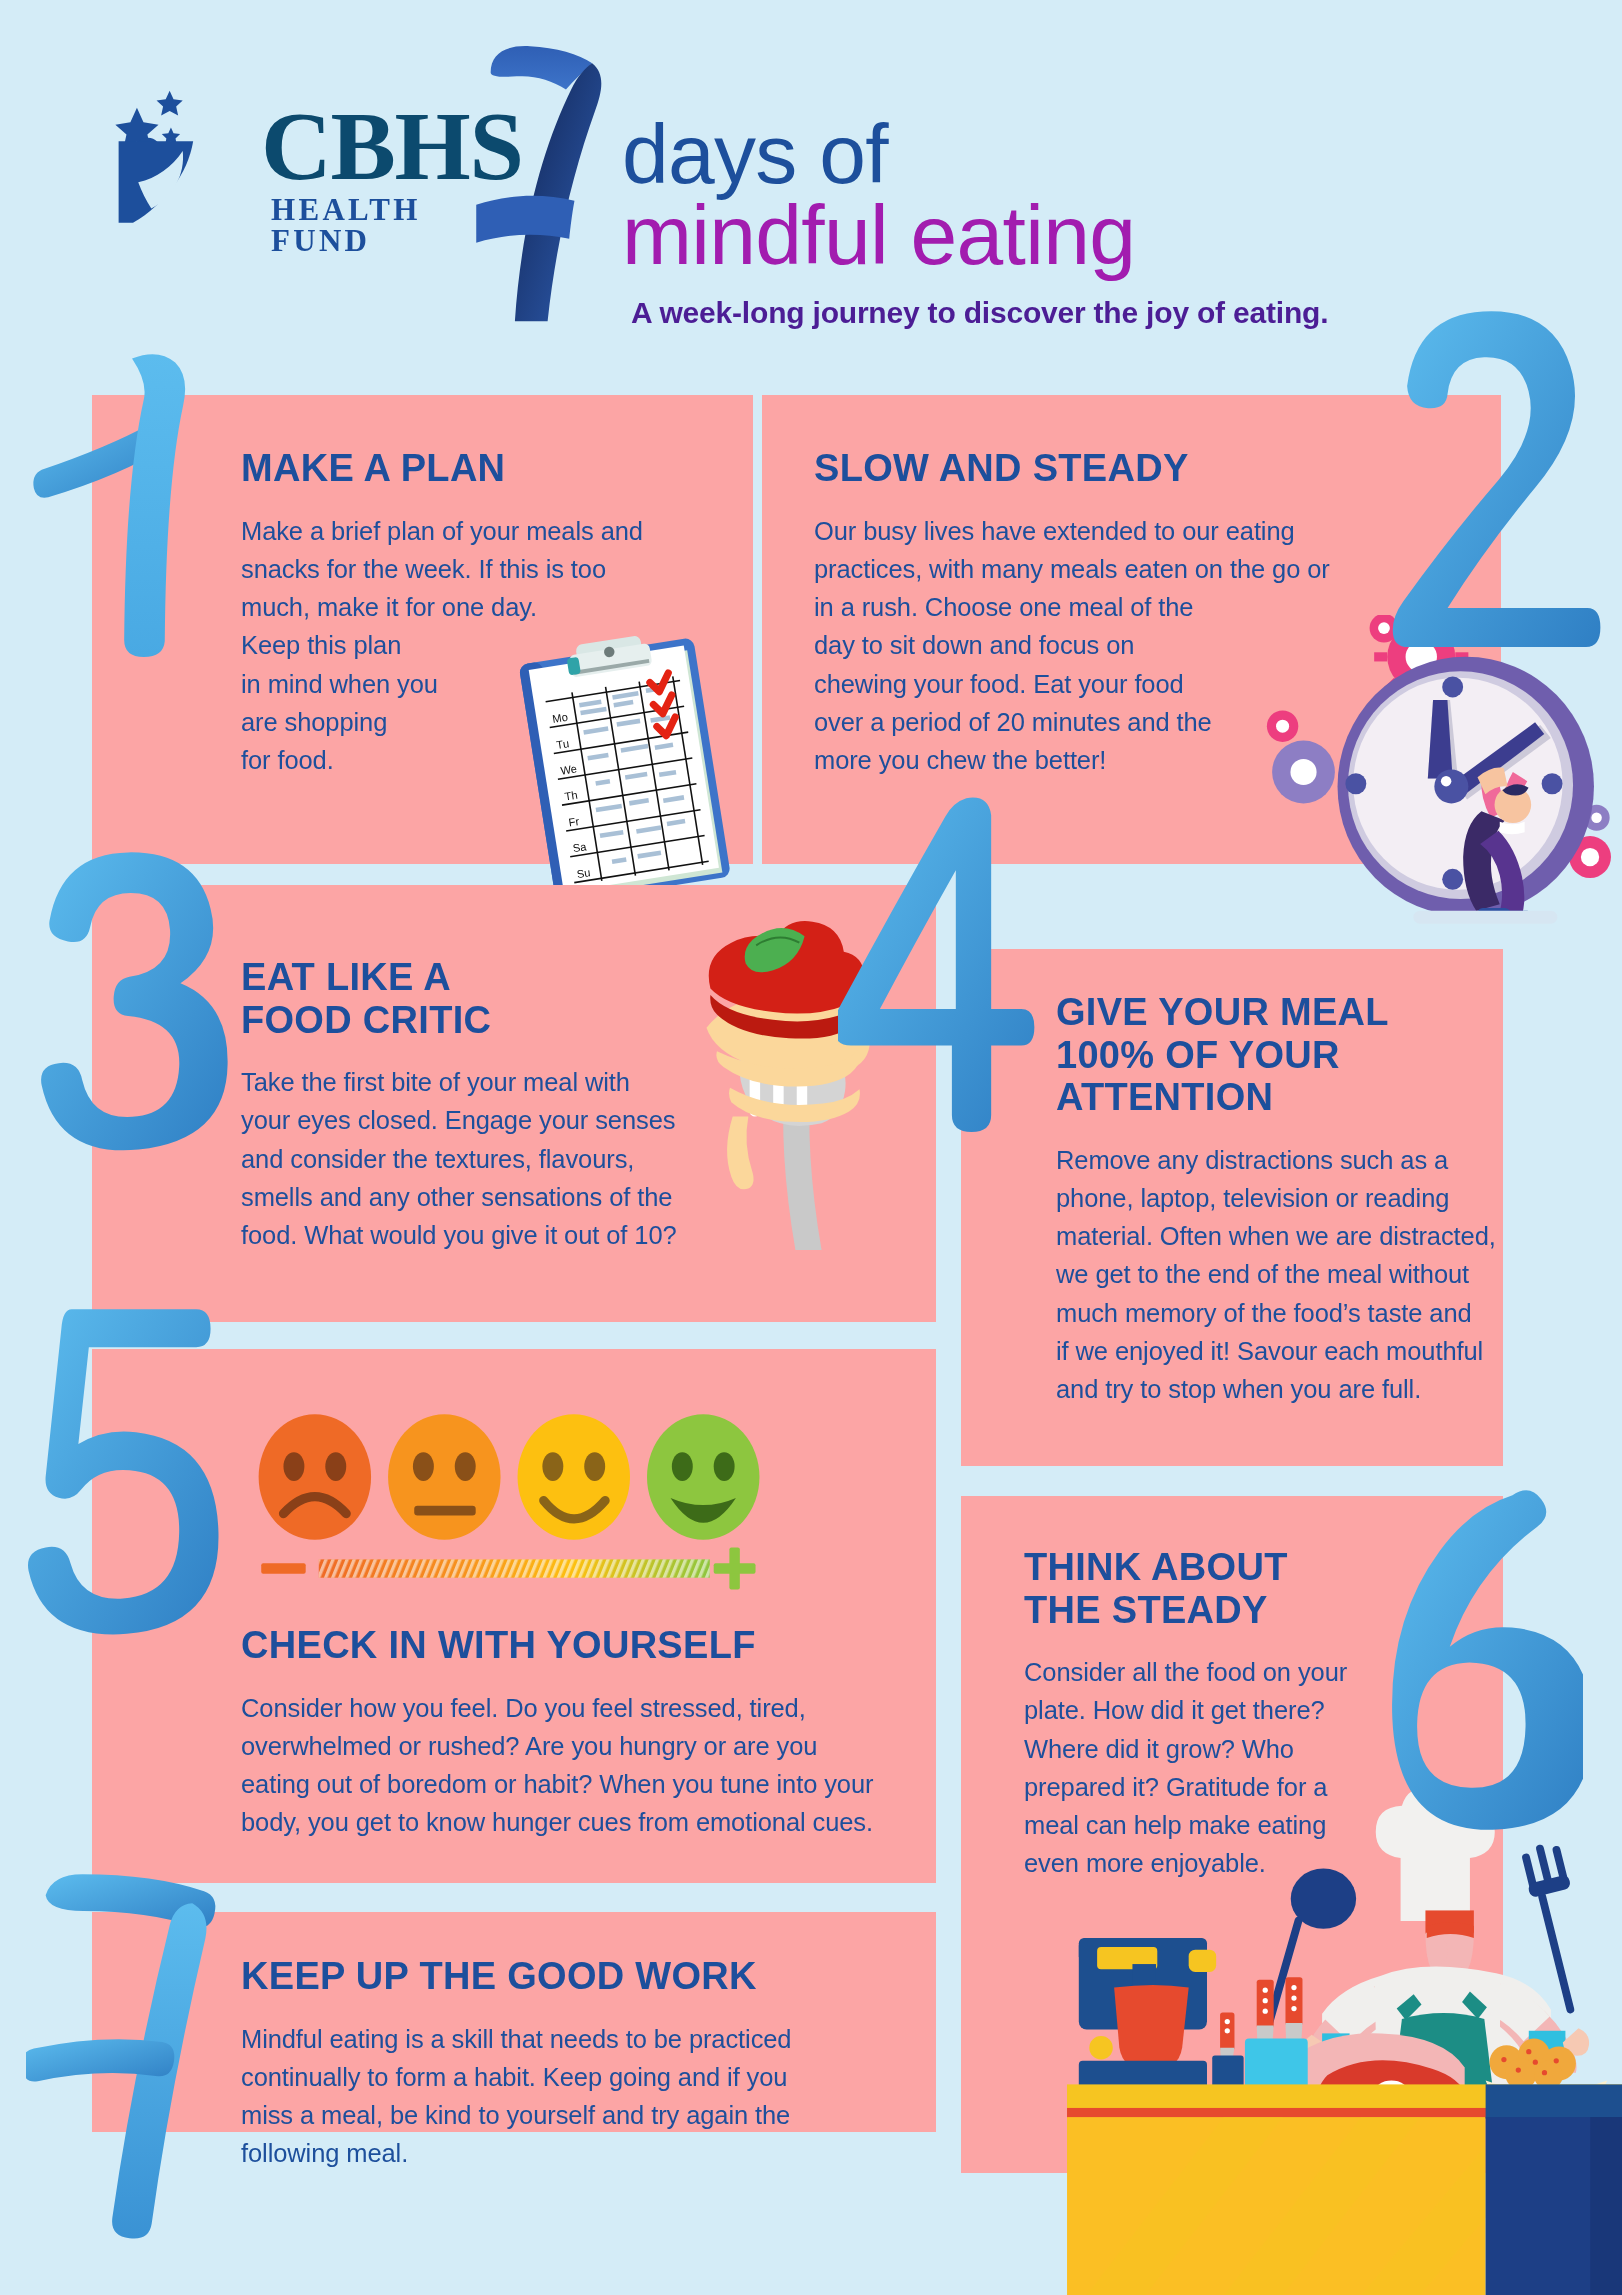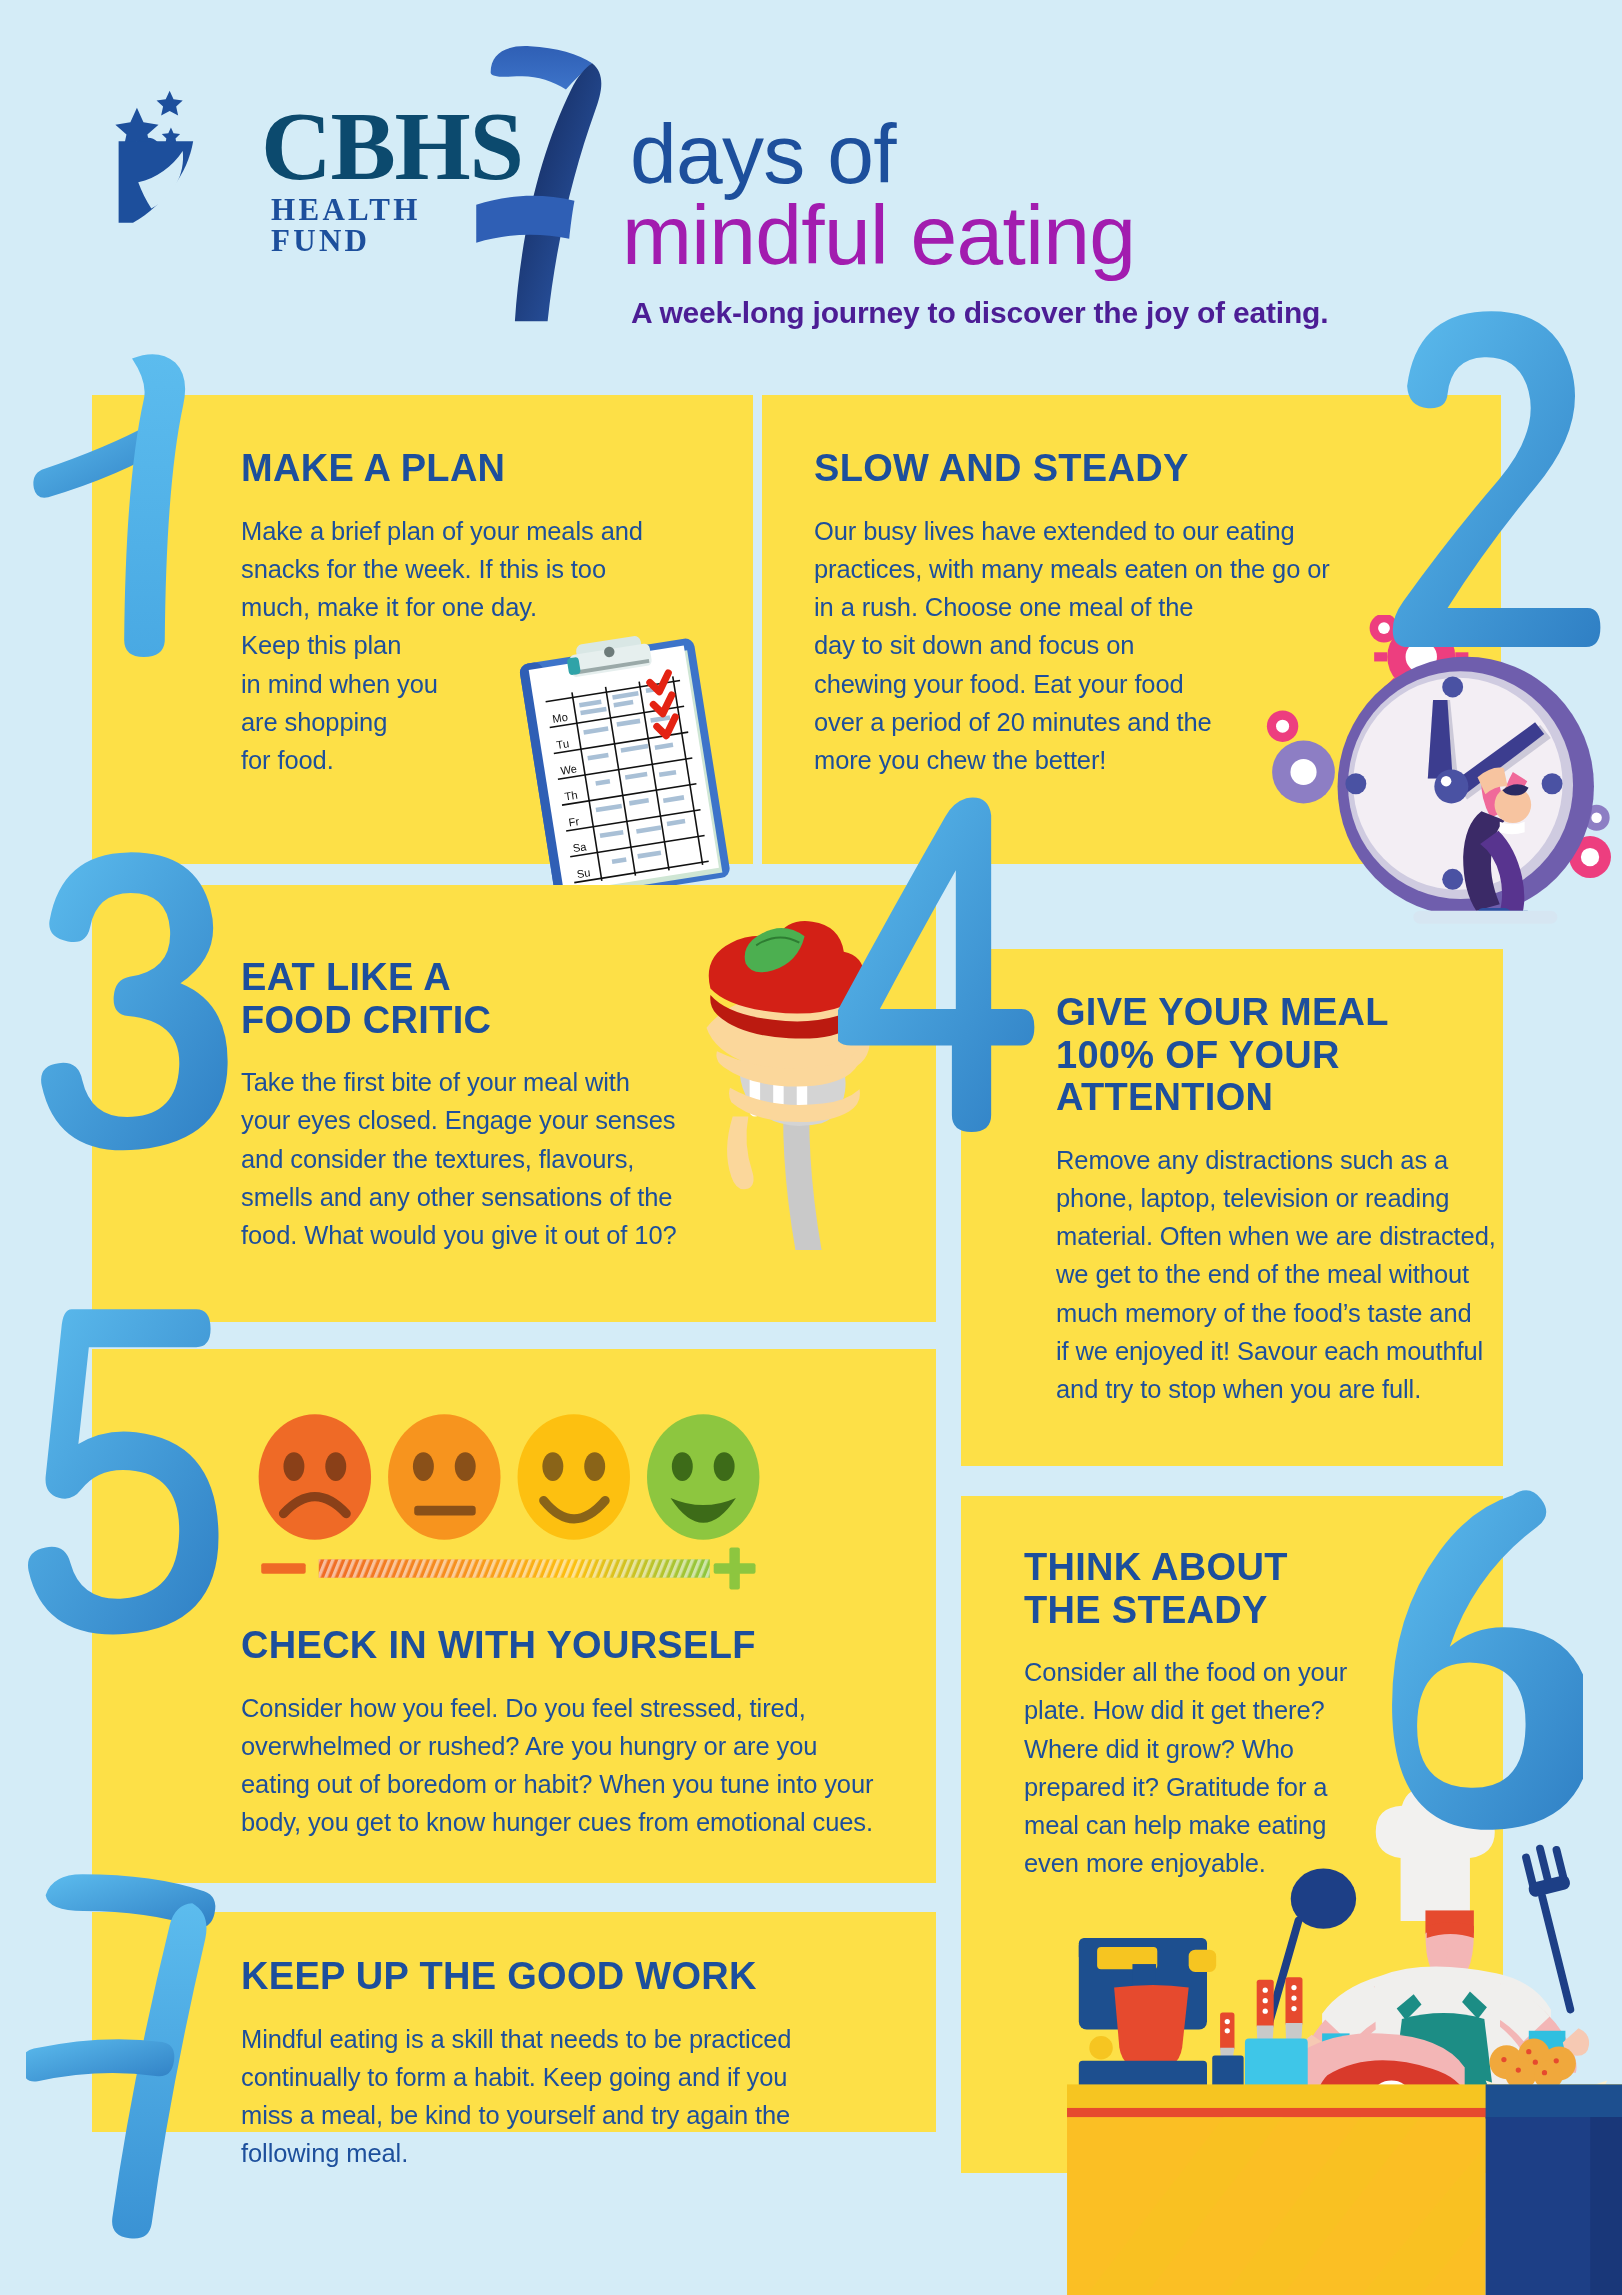--- a/index.html
+++ b/index.html
@@ -22,37 +22,37 @@
   }
   .logo-sub{
     position:absolute;left:172px;top:115px;
     font-family:"Liberation Serif", serif;
     font-size:31px;font-weight:bold;color:#1d4f9c;
     letter-spacing:3.3px;line-height:1;
   }
 
   .title-wrap{position:absolute;left:471px;top:33px;width:1060px;height:308px;}
   .t-line1{
-    position:absolute;left:159px;top:79px;
+    position:absolute;left:151px;top:79px;
     font-size:84px;font-weight:400;color:#1d4f9c;
     letter-spacing:-0.7px;line-height:1;
   }
   .t-line2{
     position:absolute;left:151px;top:160px;
     font-size:84px;font-weight:400;color:#a21caf;
     letter-spacing:-0.7px;line-height:1;
   }
   .t-sub{
     position:absolute;left:160px;top:265px;
     font-size:30px;font-weight:bold;color:#4c1d95;
     letter-spacing:-0.2px;line-height:1;
   }
 
   
-  .card{position:absolute;background:#fde047;}
+  .card{position:absolute;background:#fca5a5;}
   .card-h{
     color:#1d4f9c;font-weight:bold;
     font-size:38px;line-height:1.12;letter-spacing:0.3px;
     margin:0 0 22px 0;
   }
   .card-b{
     color:#1d4f9c;font-weight:400;
     font-size:25.5px;line-height:1.50;letter-spacing:-0.1px;
     margin:0;white-space:pre-line;
   }

